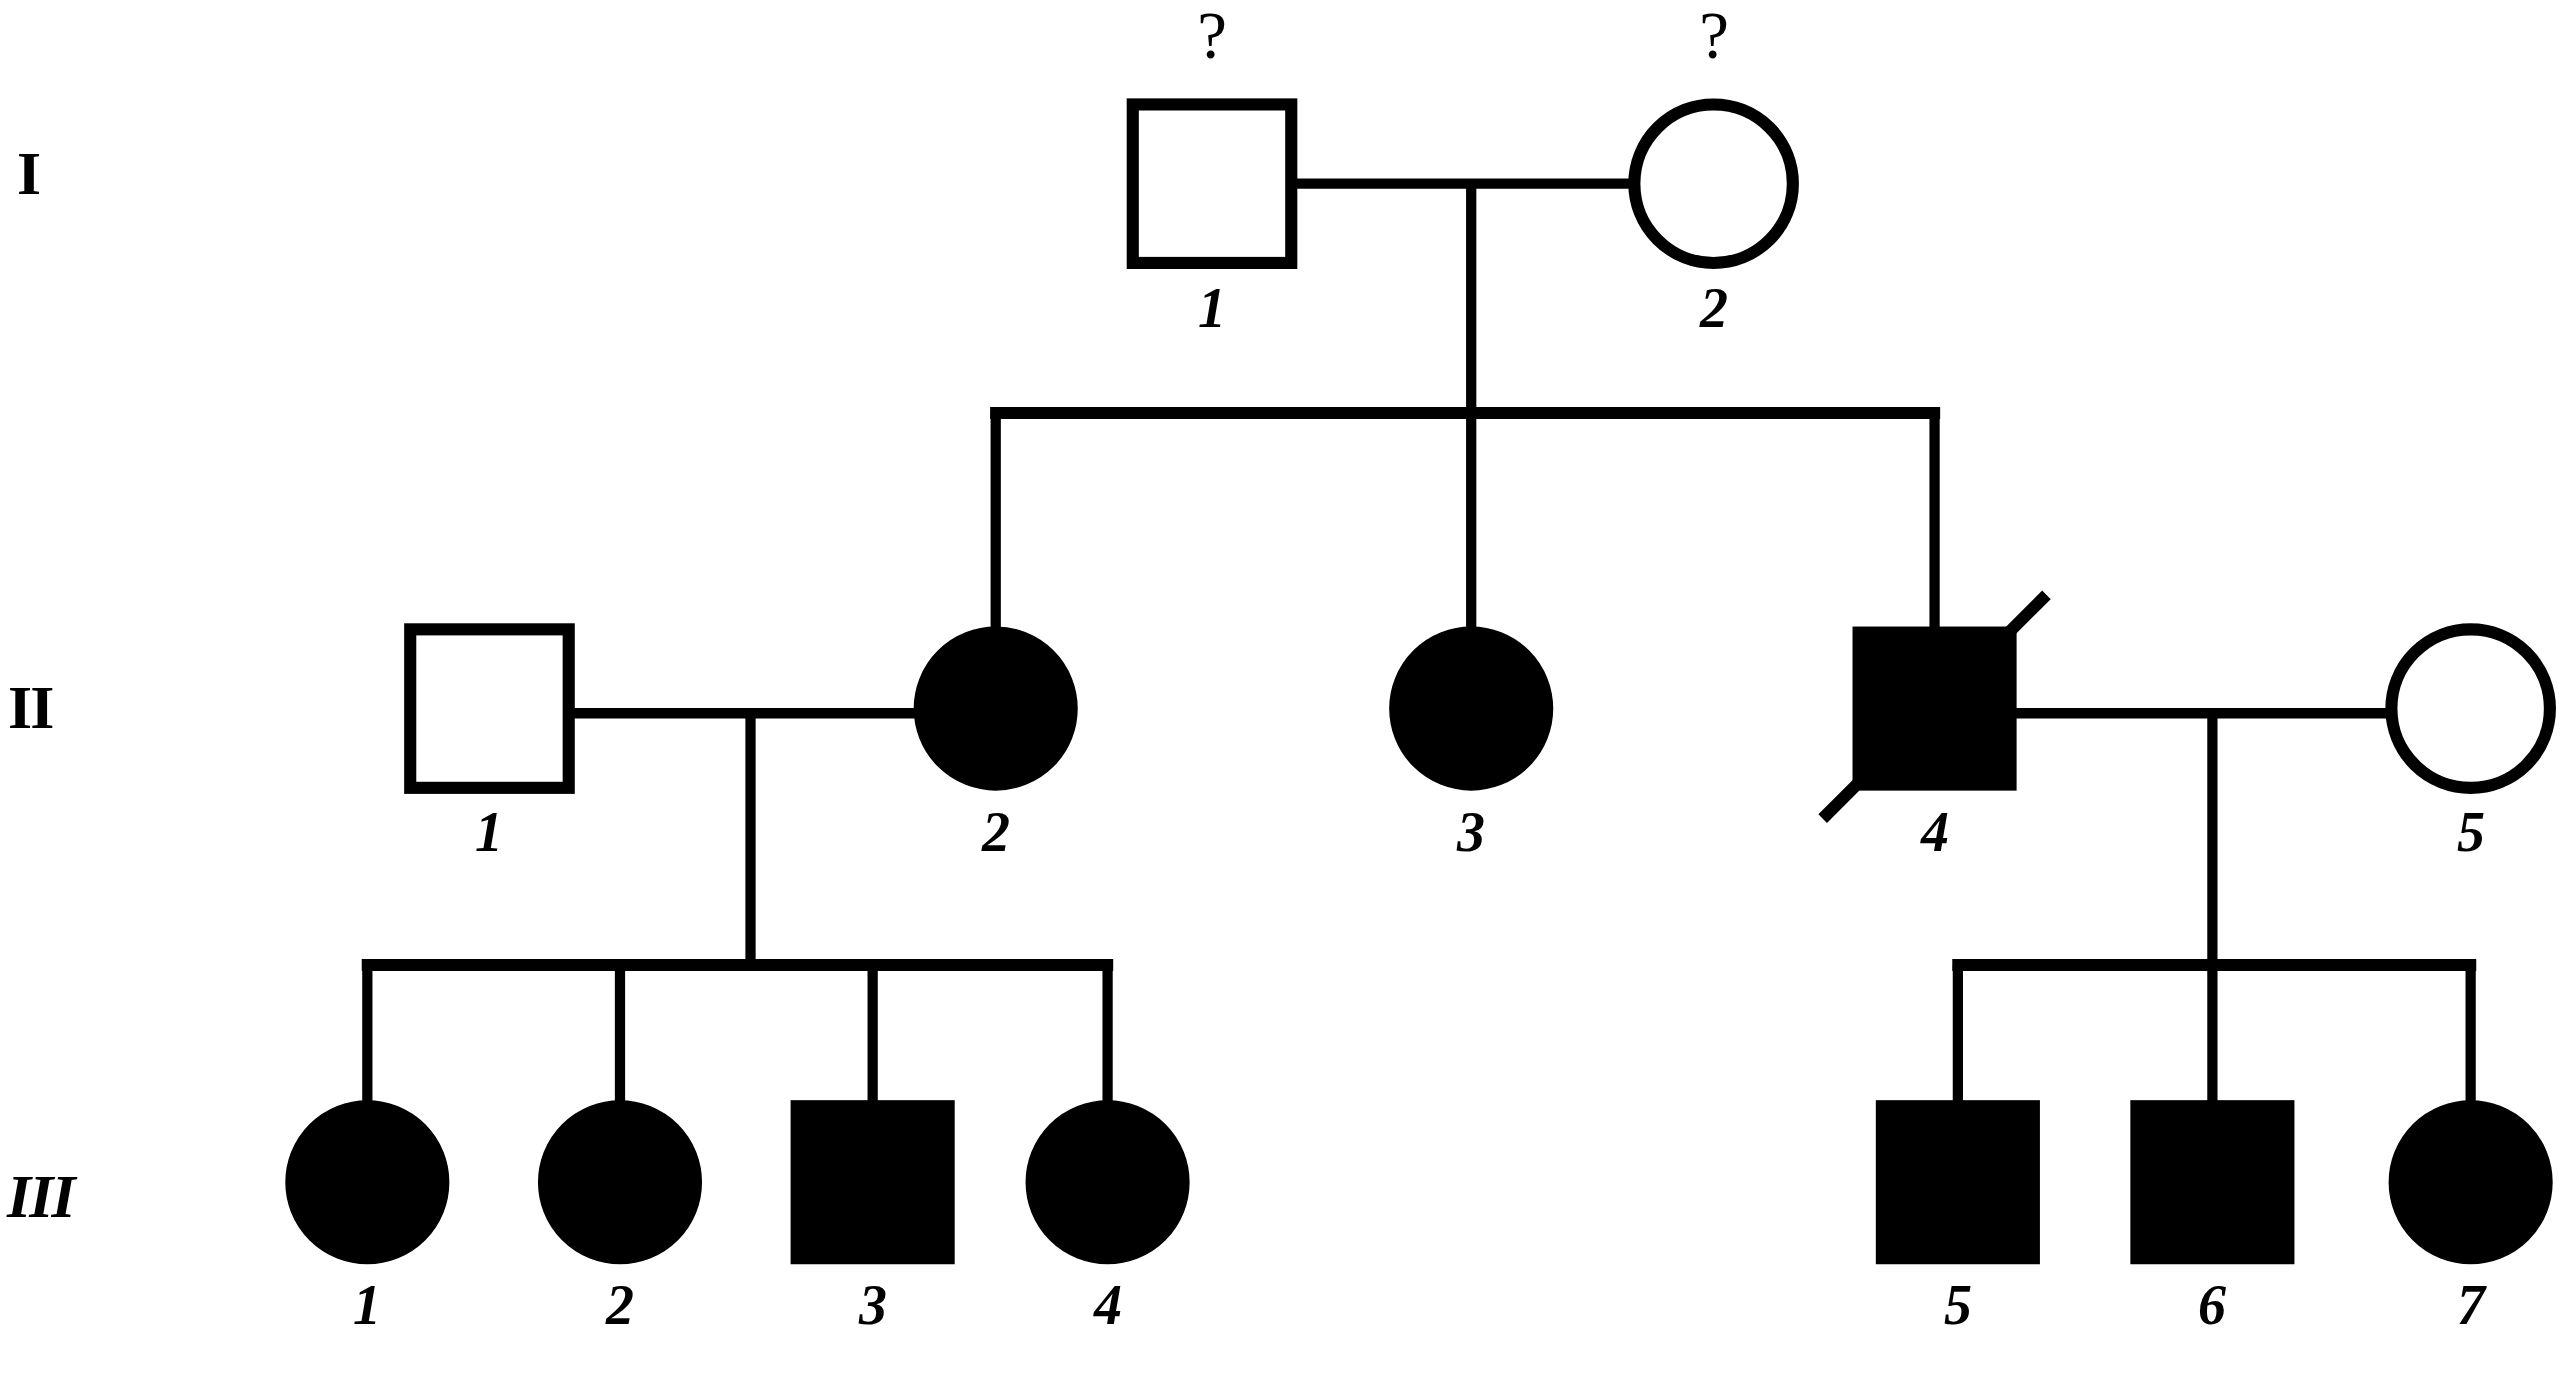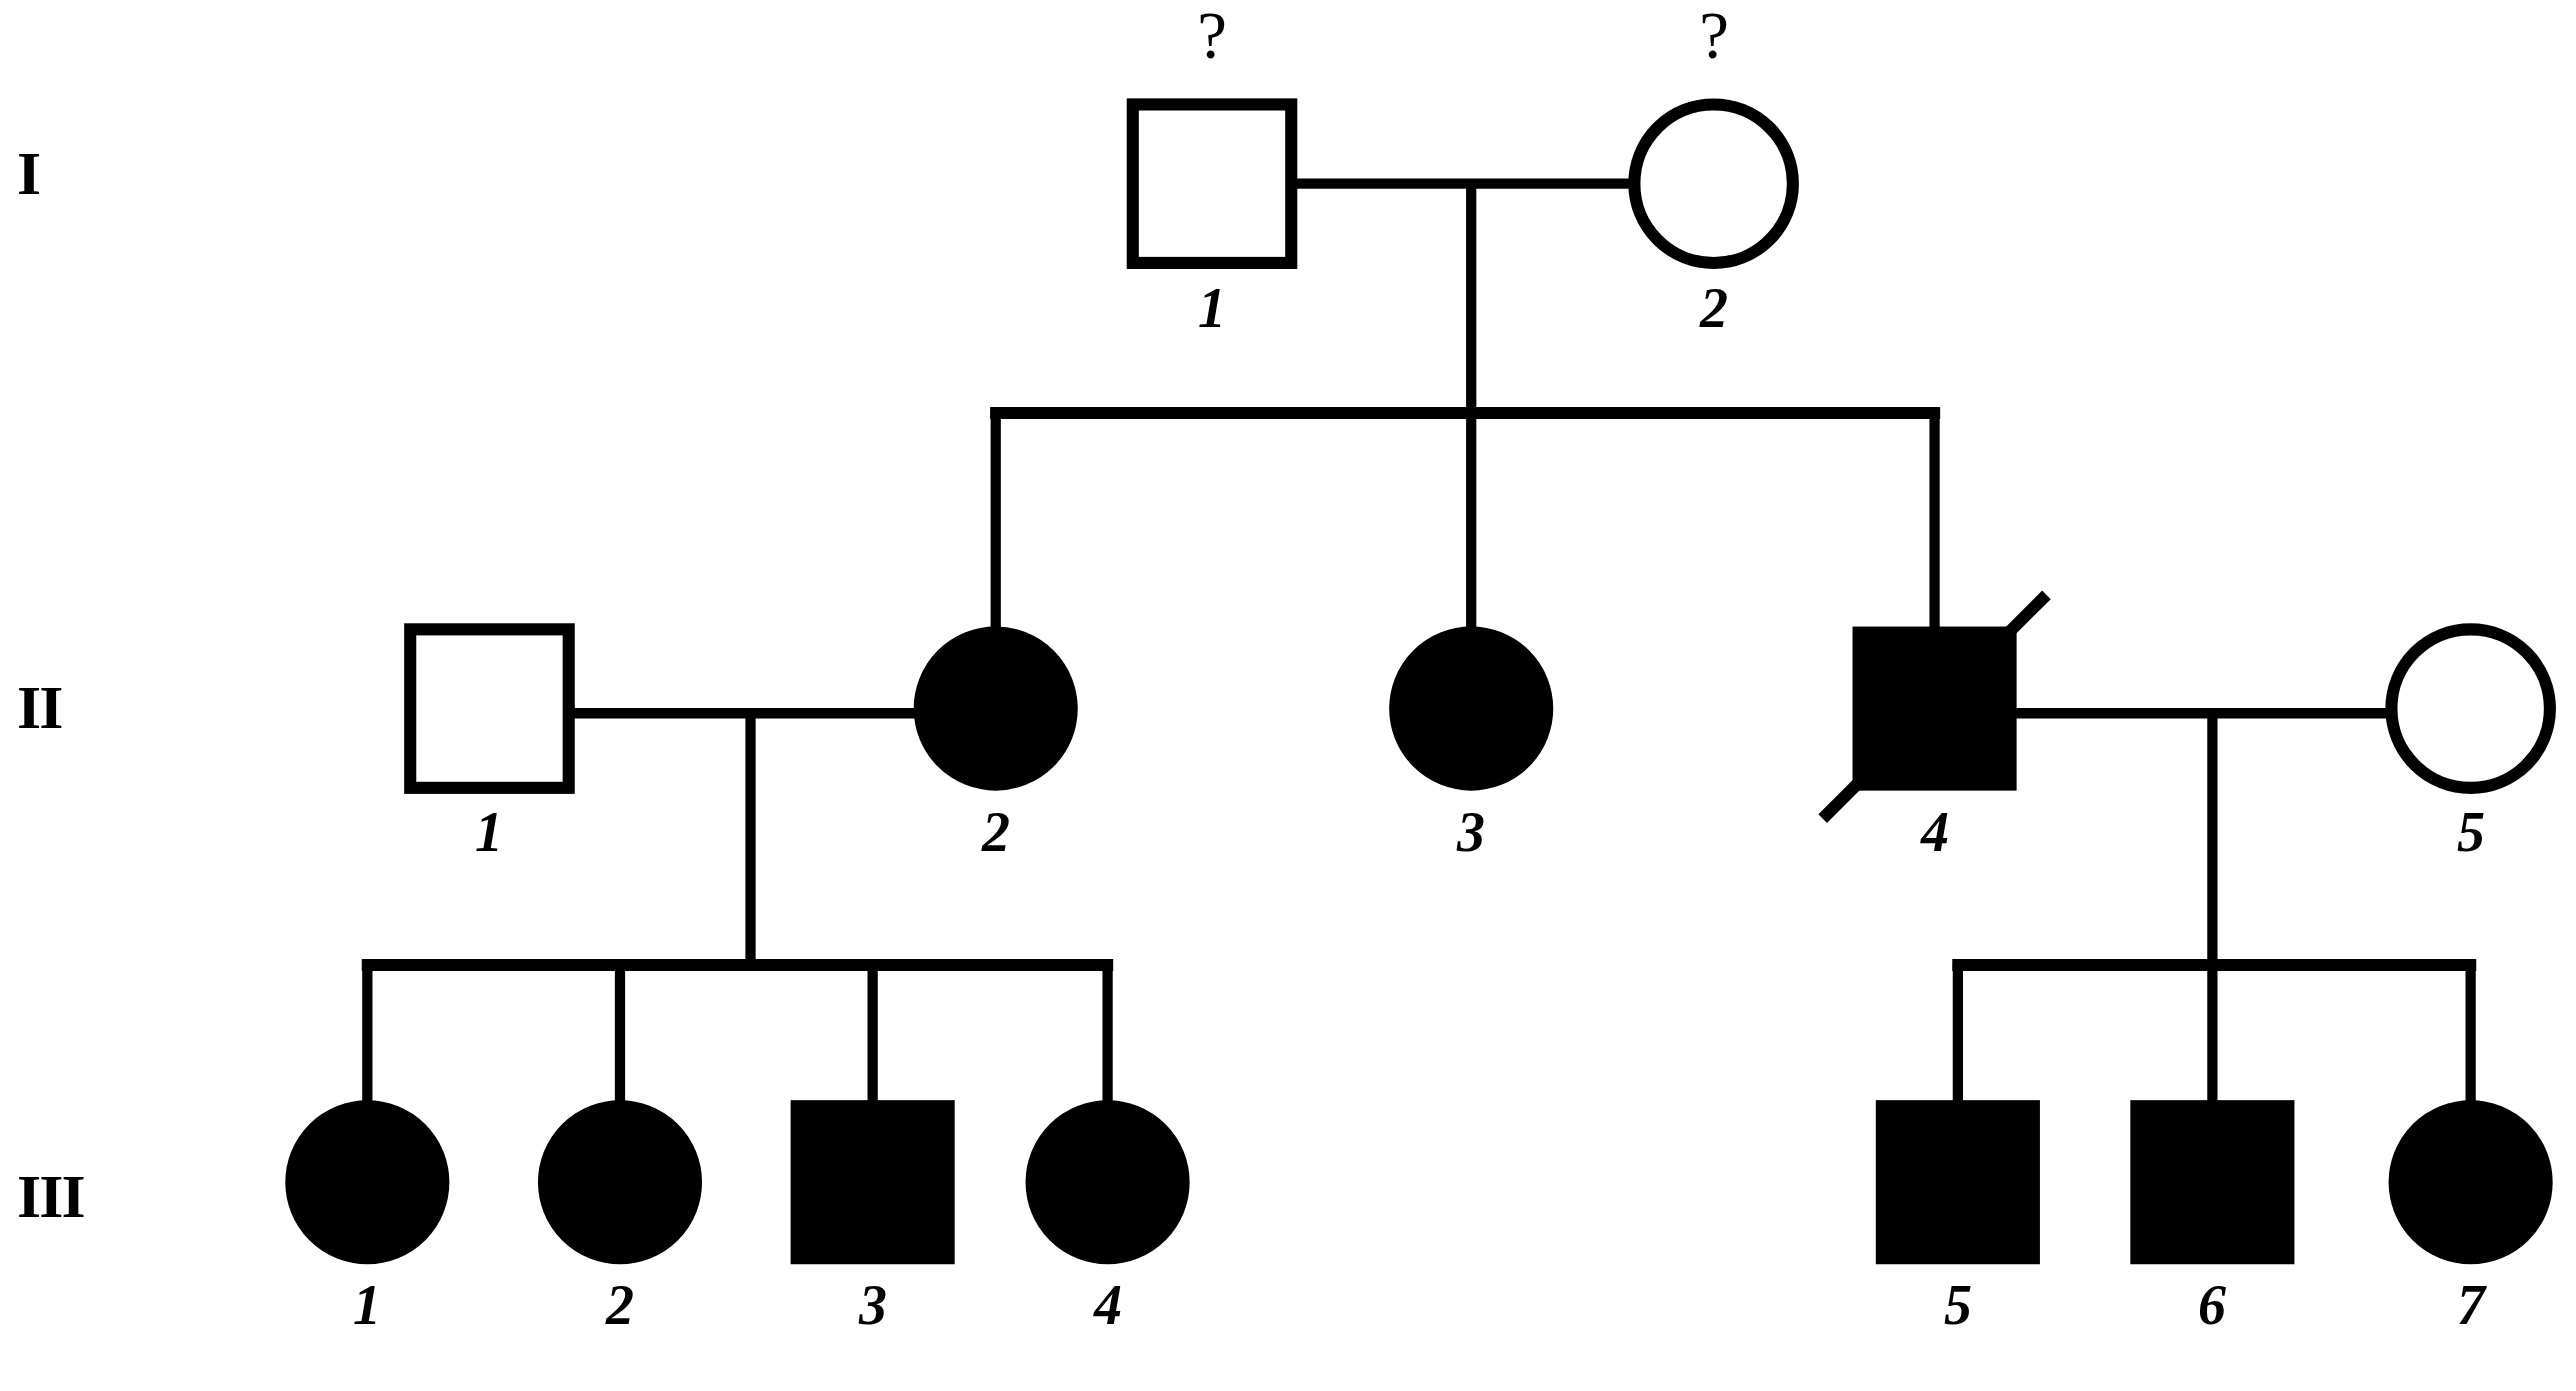--- a/index.html
+++ b/index.html
@@ -148,22 +148,22 @@
       <rect x="2288" y="1183" width="170" height="170" fill="#000000" stroke="#000000" stroke-width="6"></rect>
     </g>
 
     <g>
       <circle cx="2650" cy="1268" r="85" fill="#000000" stroke="#000000" stroke-width="6"></circle>
     </g>
 
   </svg>
 
   <div class="gen-label" style="left:17px;top:142px;">I</div>
-  <div class="gen-label" style="left:17px;top:676px;">II</div>
-  <div class="gen-label" style="left:17px;top:1165px;">III</div>
+  <div class="gen-label" style="left:8px;top:676px;">II</div>
+  <div class="gen-label" style="left:7px;top:1165px;font-style:italic;">III</div>
 
   <div class="unknown-label" style="left:1212px;top:1.9px;">?</div>
   <div class="unknown-label" style="left:1714px;top:1.9px;">?</div>
 
   <div class="id-label" style="left:1212px;top:280px;">1</div>
   <div class="id-label" style="left:1714px;top:280px;">2</div>
 
   <div class="id-label" style="left:489px;top:804px;">1</div>
   <div class="id-label" style="left:996px;top:804px;">2</div>
   <div class="id-label" style="left:1471px;top:804px;">3</div>

